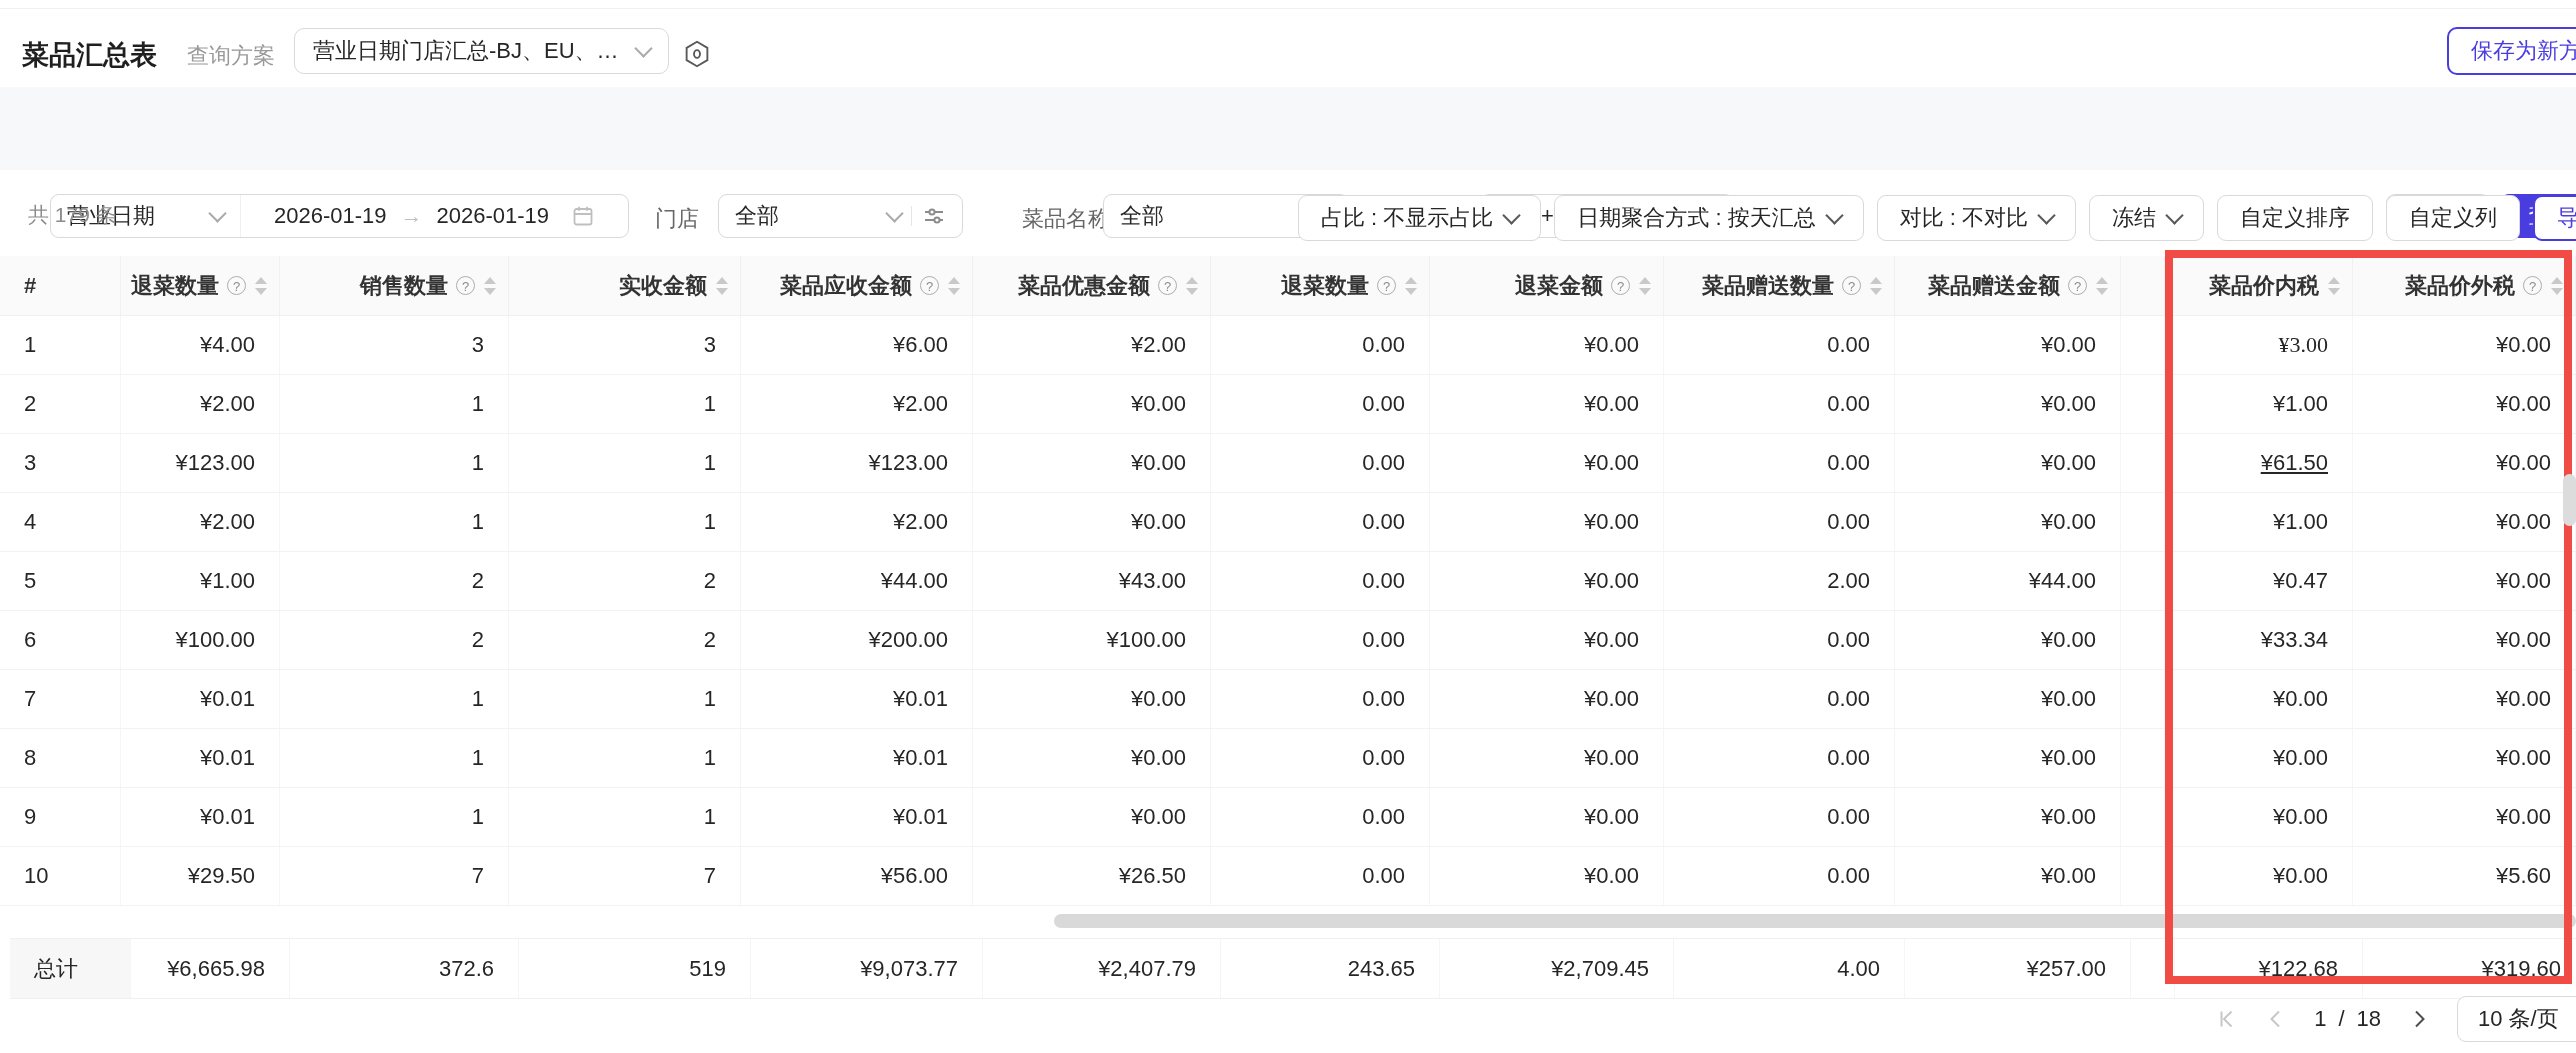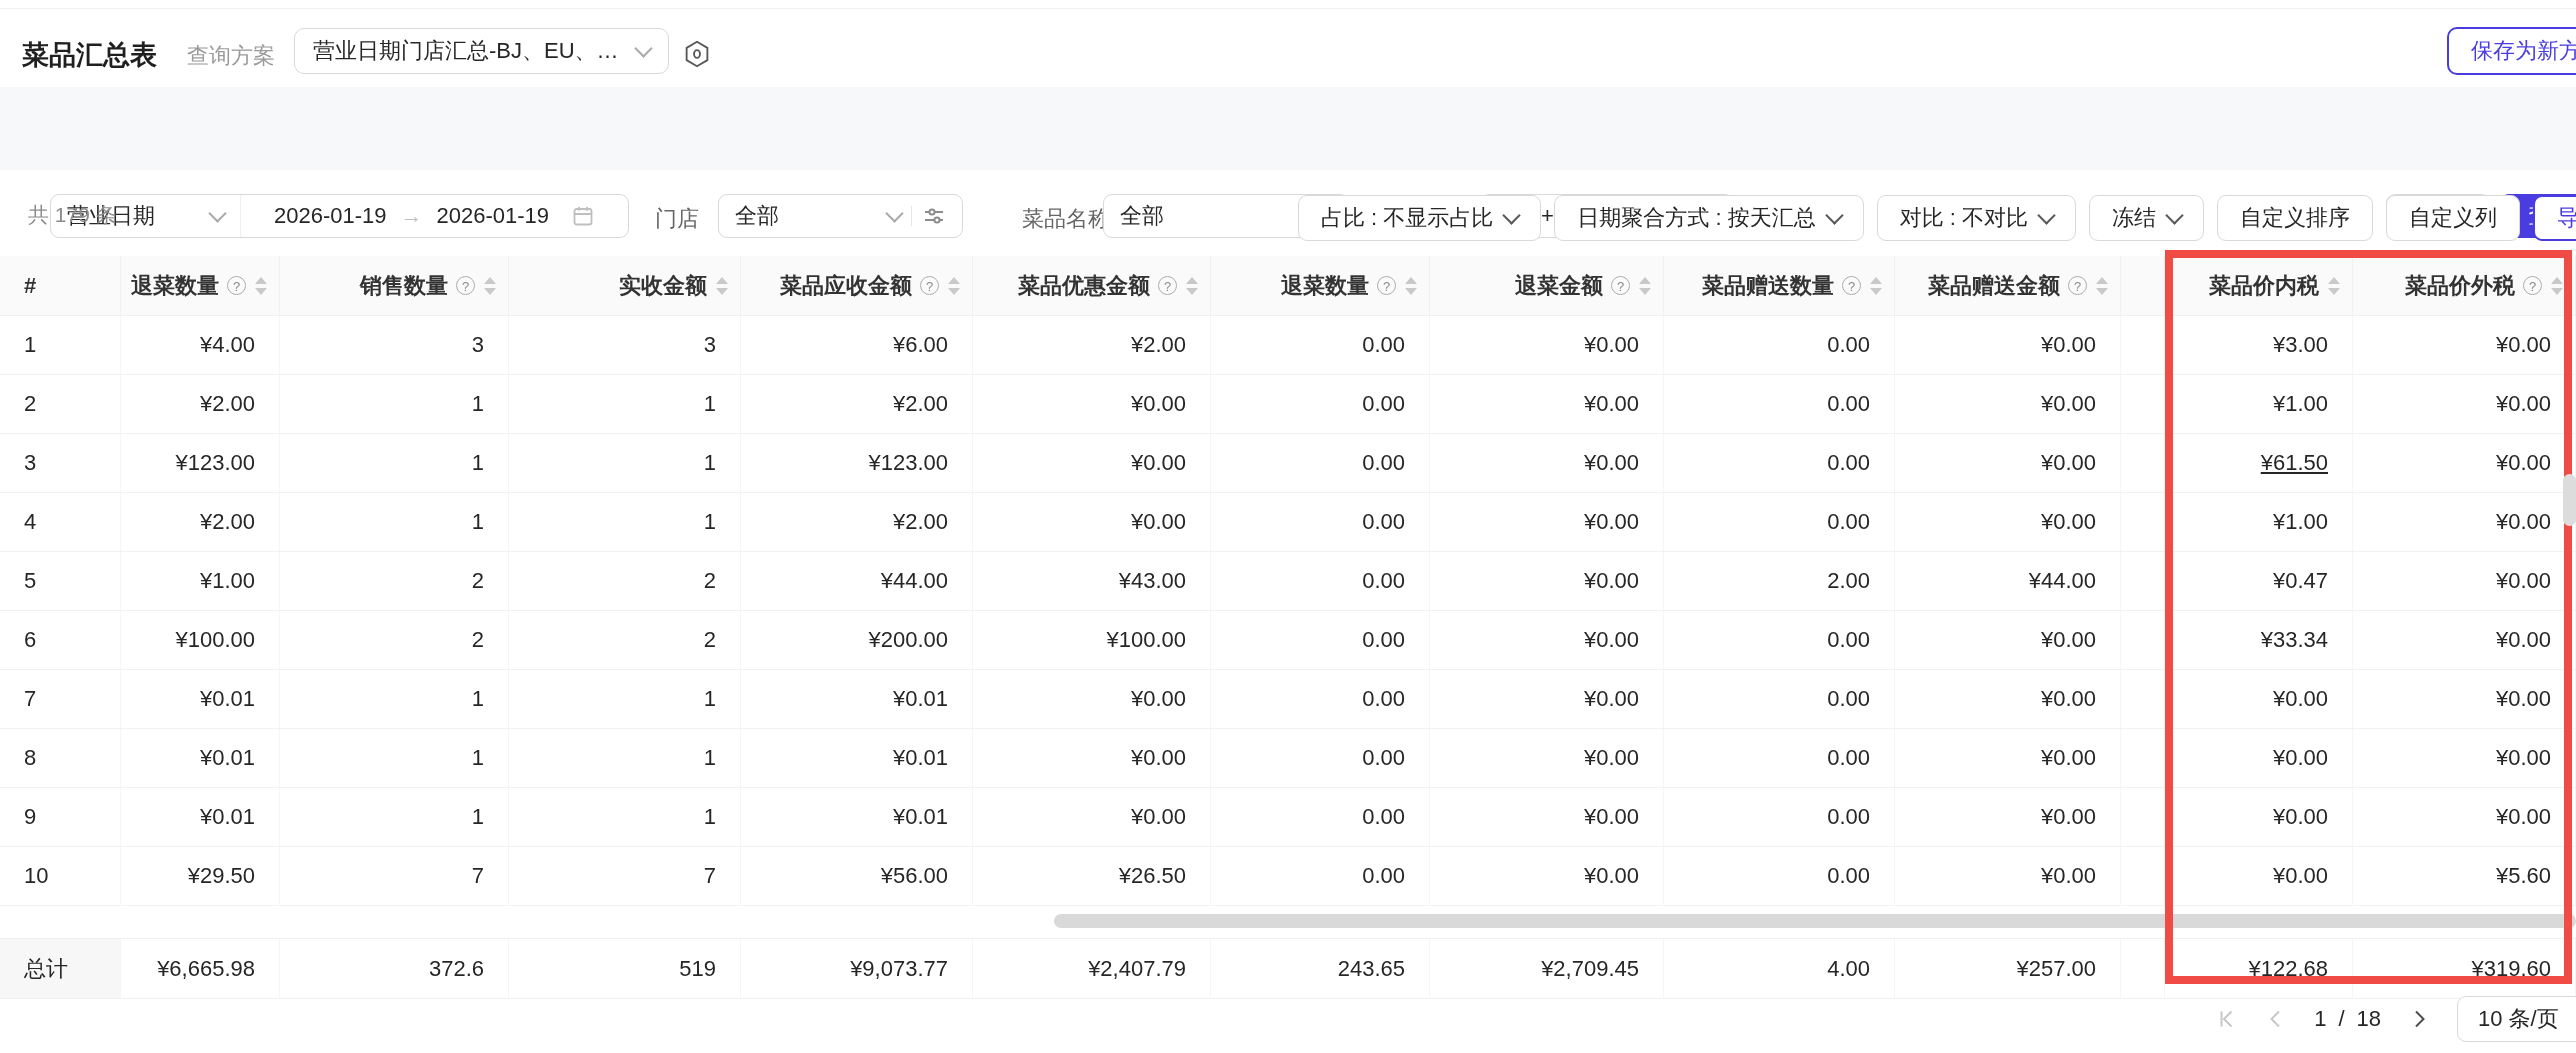--- a/index.html
+++ b/index.html
@@ -61,21 +61,21 @@
   .sorter{display:inline-flex;flex-direction:column;gap:4px;margin-left:9px;flex:none;}
   .sorter i{width:0;height:0;border-left:6px solid transparent;border-right:6px solid transparent;}
   .sorter .up{border-bottom:7px solid #c9c9c9;}
   .sorter .down{border-top:7px solid #c9c9c9;}
   .tr{display:flex;height:58px;border-bottom:1px solid #f2f2f2;background:#fff;}
   .td{display:flex;align-items:center;justify-content:flex-end;box-sizing:border-box;padding:0 24px 0 6px;
      font-size:22px;color:#262626;border-right:1px solid #f5f5f5;overflow:hidden;flex:none;white-space:nowrap;}
   .td.left{justify-content:flex-start;padding-left:24px;}
   .scrollzone{height:32px;position:relative;}
   .h-thumb{position:absolute;left:1054px;top:8px;width:1522px;height:14px;border-radius:7px;background:#d9d9d9;}
-  .total-row{display:flex;height:59px;border-top:1px solid #f0f0f0;border-bottom:1px solid #f0f0f0;background:#fff;}
+  .total-row{display:flex;height:59px;border-top:1px solid #f0f0f0;border-bottom:1px solid #f0f0f0;background:#fff;margin-left:10px;}
   .total-row .td{border-right:1px solid #f5f5f5;}
   .total-row .td.left{background:#f7f7f7;font-size:22px;}
 
   
   .red-box{position:absolute;left:2165px;top:250px;width:407px;height:734px;border:8px solid #f14b45;box-sizing:border-box;pointer-events:none;}
   .v-thumb{position:absolute;left:2563px;top:474px;width:13px;height:52px;border-radius:7px;background:#dcdcdc;}
 
   
   .pagination{position:absolute;top:994px;right:-40px;height:50px;display:flex;align-items:center;gap:26px;font-size:22px;}
   .pg-ic{display:flex;align-items:center;}
@@ -296,21 +296,21 @@
           <div class="td" style="width: 159px;">¥4.00</div>
           <div class="td" style="width: 229px;">3</div>
           <div class="td" style="width: 232px;">3</div>
           <div class="td" style="width: 232px;">¥6.00</div>
           <div class="td" style="width: 238px;">¥2.00</div>
           <div class="td" style="width: 219px;">0.00</div>
           <div class="td" style="width: 234px;">¥0.00</div>
           <div class="td" style="width: 231px;">0.00</div>
           <div class="td" style="width: 226px;">¥0.00</div>
           <div class="td" style="width: 44px;"></div>
-          <div class="td" style="width: 188px;">¥3.00</div>
+          <div class="td" style="width: 188px; font-family: Liberation Serif, serif;">¥3.00</div>
           <div class="td" style="width: 223px;">¥0.00</div>
         </div>
         <div class="tr">
           <div class="td left" style="width: 121px;">2</div>
           <div class="td" style="width: 159px;">¥2.00</div>
           <div class="td" style="width: 229px;">1</div>
           <div class="td" style="width: 232px;">1</div>
           <div class="td" style="width: 232px;">¥2.00</div>
           <div class="td" style="width: 238px;">¥0.00</div>
           <div class="td" style="width: 219px;">0.00</div>

